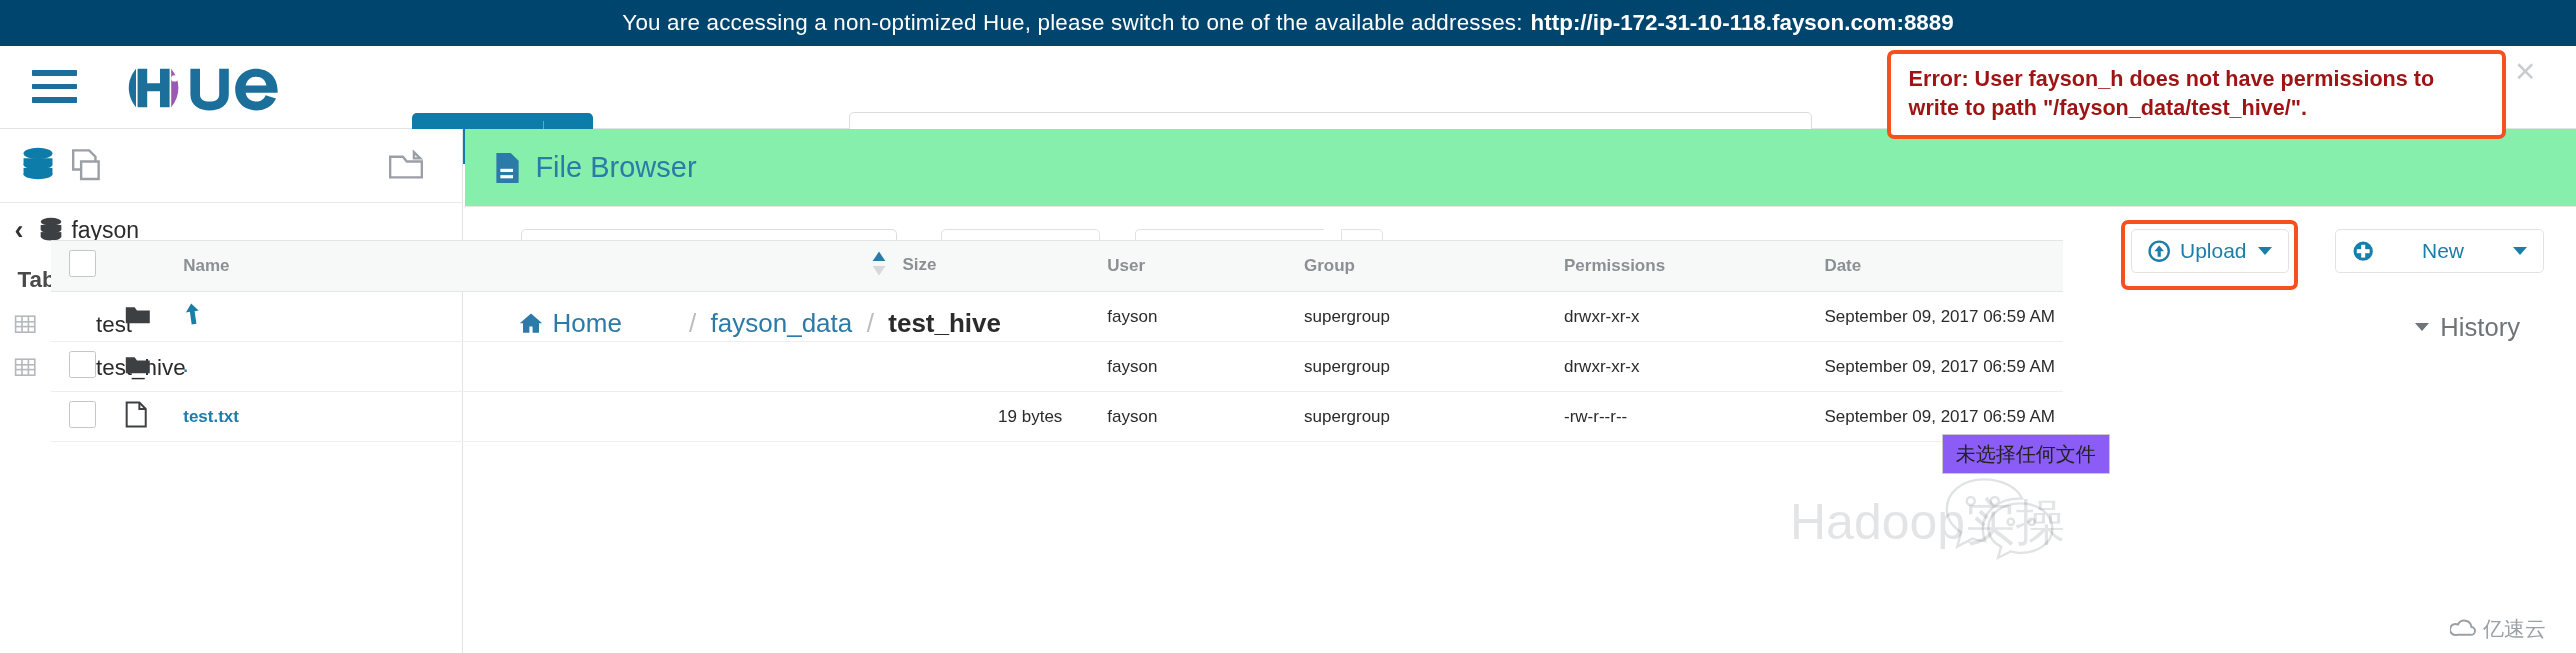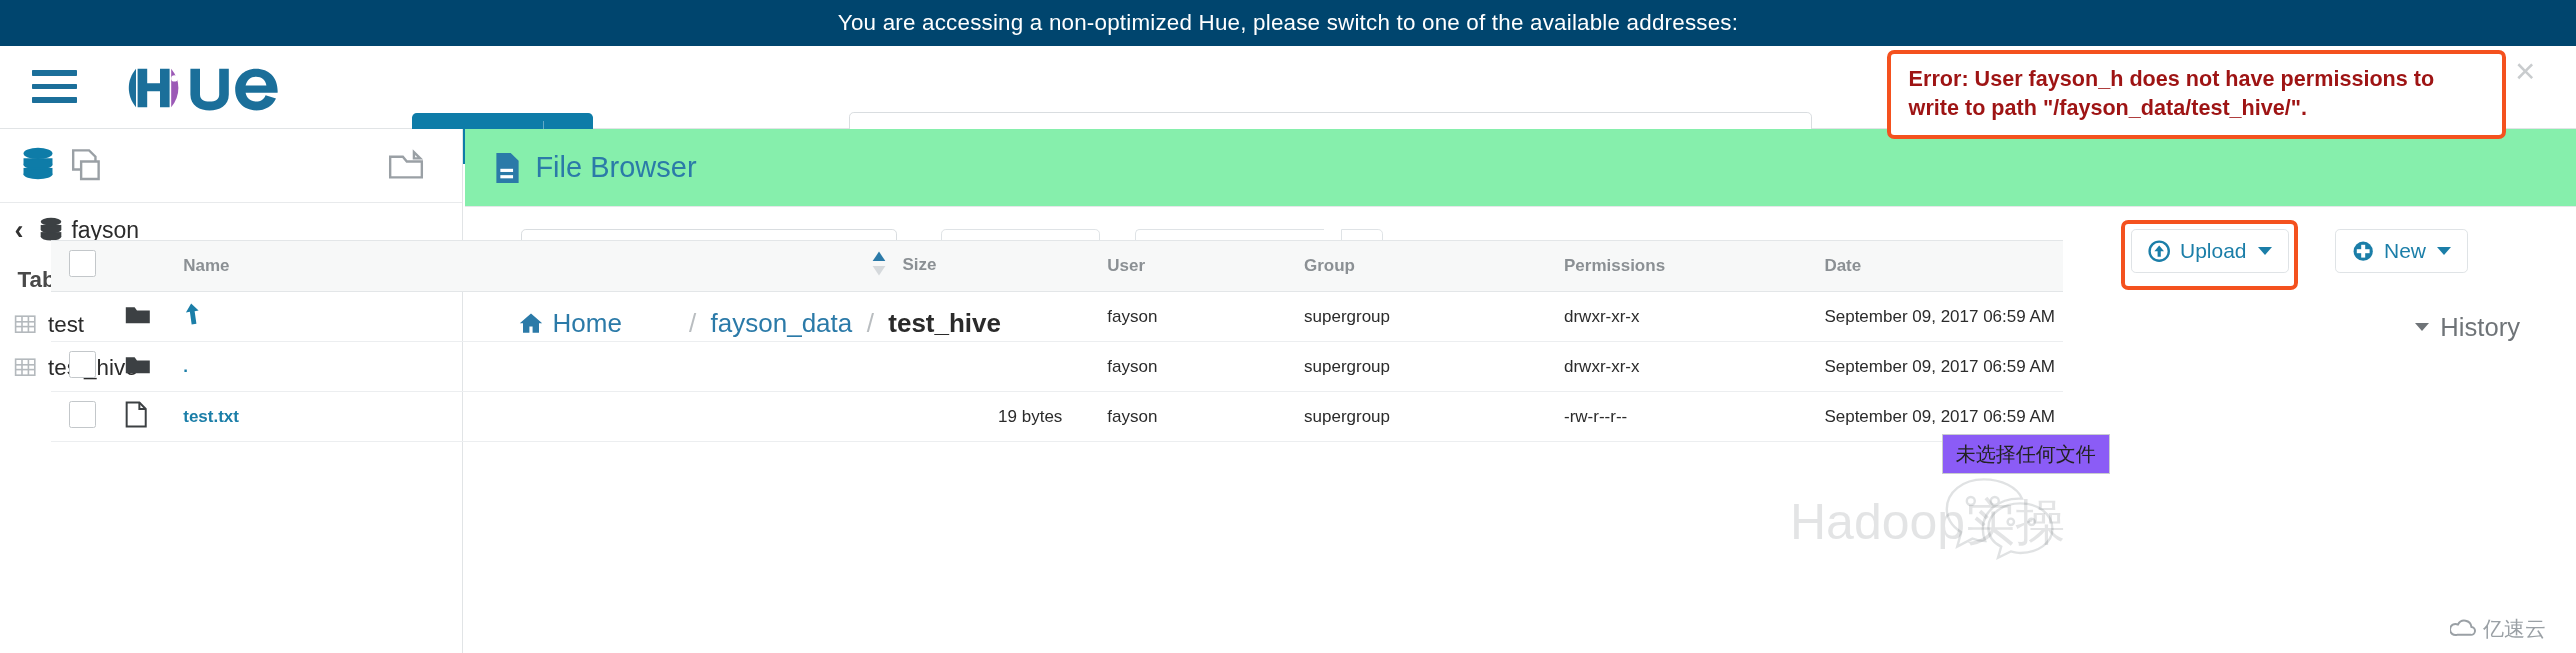--- a/index.html
+++ b/index.html
@@ -199,20 +199,21 @@
     cursor: pointer;
     display: flex; align-items: center;
   }
   .tbl-item {
     display: flex; align-items: center;
     height: 43px;
     padding-left: 14.4px;
     font-size: 22.4px;
     color: #2b2b2b;
     cursor: pointer;
+    gap: 48px;
   }
   .tbl-item .tbl-ico { margin-right: 11.2px; display:flex; }
 
   
   .main {
     position: absolute;
     left: 465px; top: 129px;
     width: 2111px;
     height: 524px;
     background: #ffffff;
@@ -283,20 +284,21 @@
     position: absolute;
     left: 1656px; top: 12.8px;
     width: 177px; height: 70px;
     border: 4px solid #f4511e;
     border-radius: 7.2px;
     pointer-events: none;
   }
   .btn-new {
     left: 1870px; top: 22.4px;
     color: #1b7ea8;
+    gap: 38px;
   }
 
   
   .breadcrumb-bar {
     position: relative;
     height: 75px;
   }
   .crumbs {
     position: absolute;
     left: 54px; top: 12.8px;
@@ -433,20 +435,21 @@
     white-space: nowrap;
   }
 </style>
 </head>
 <body>
 
 <div id="app">
 
   <div class="top-banner">
     <span class="banner-text">You are accessing a non-optimized Hue, please switch to one of the available addresses:</span>
+    <span class="banner-url">http://ip-172-31-10-118.fayson.com:8889</span>
   </div>
 
   <div class="navbar">
     <div class="hamburger">
       <span></span>
         <span></span>
         <span></span>
     </div>
 
     <div class="hue-logo">

